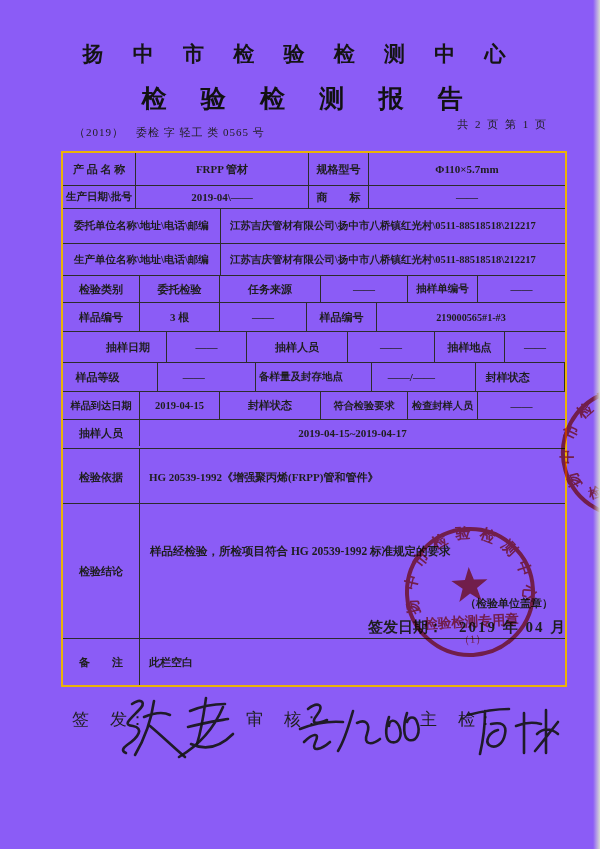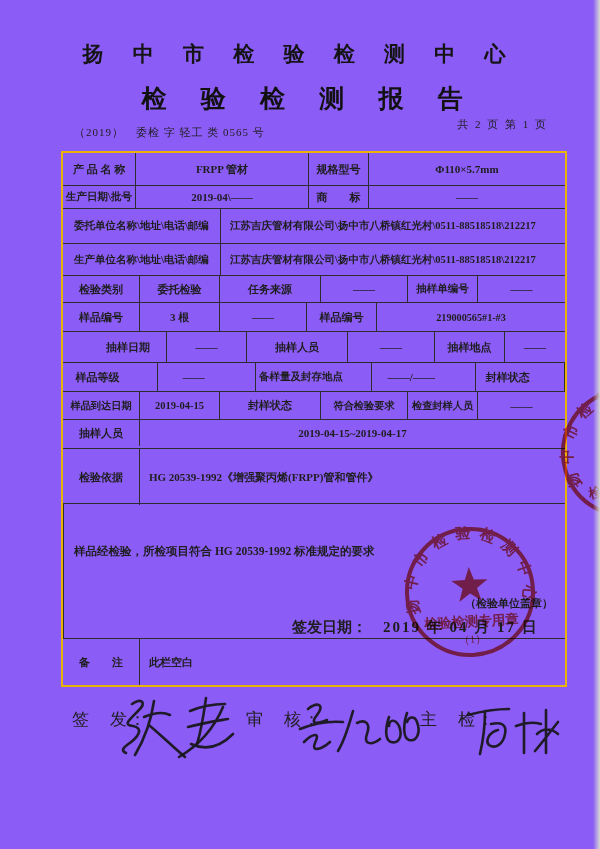--- a/index.html
+++ b/index.html
@@ -140,20 +140,21 @@
       <div class="cell ncb w76">抽样人员</div>
       <div class="cell grow">2019-04-15~2019-04-17</div>
     </div>
 
     <div class="row r11">
       <div class="cell ncb w76">检验依据</div>
       <div class="cell grow left">HG 20539-1992《增强聚丙烯(FRPP)管和管件》</div>
     </div>
 
     <div class="row r12">
+      <div class="cell ncb w76">检验结论</div>
       <div class="cell grow concl">
         <span class="concl-text">样品经检验，所检项目符合 HG 20539-1992 标准规定的要求</span>
         <span class="seal-note">（检验单位盖章）</span>
         <span class="issue-line">
           <span>签发日期：</span><span class="dt">2019 年 04 月 17 日</span>
         </span>
       </div>
     </div>
 
     <div class="row r13">

